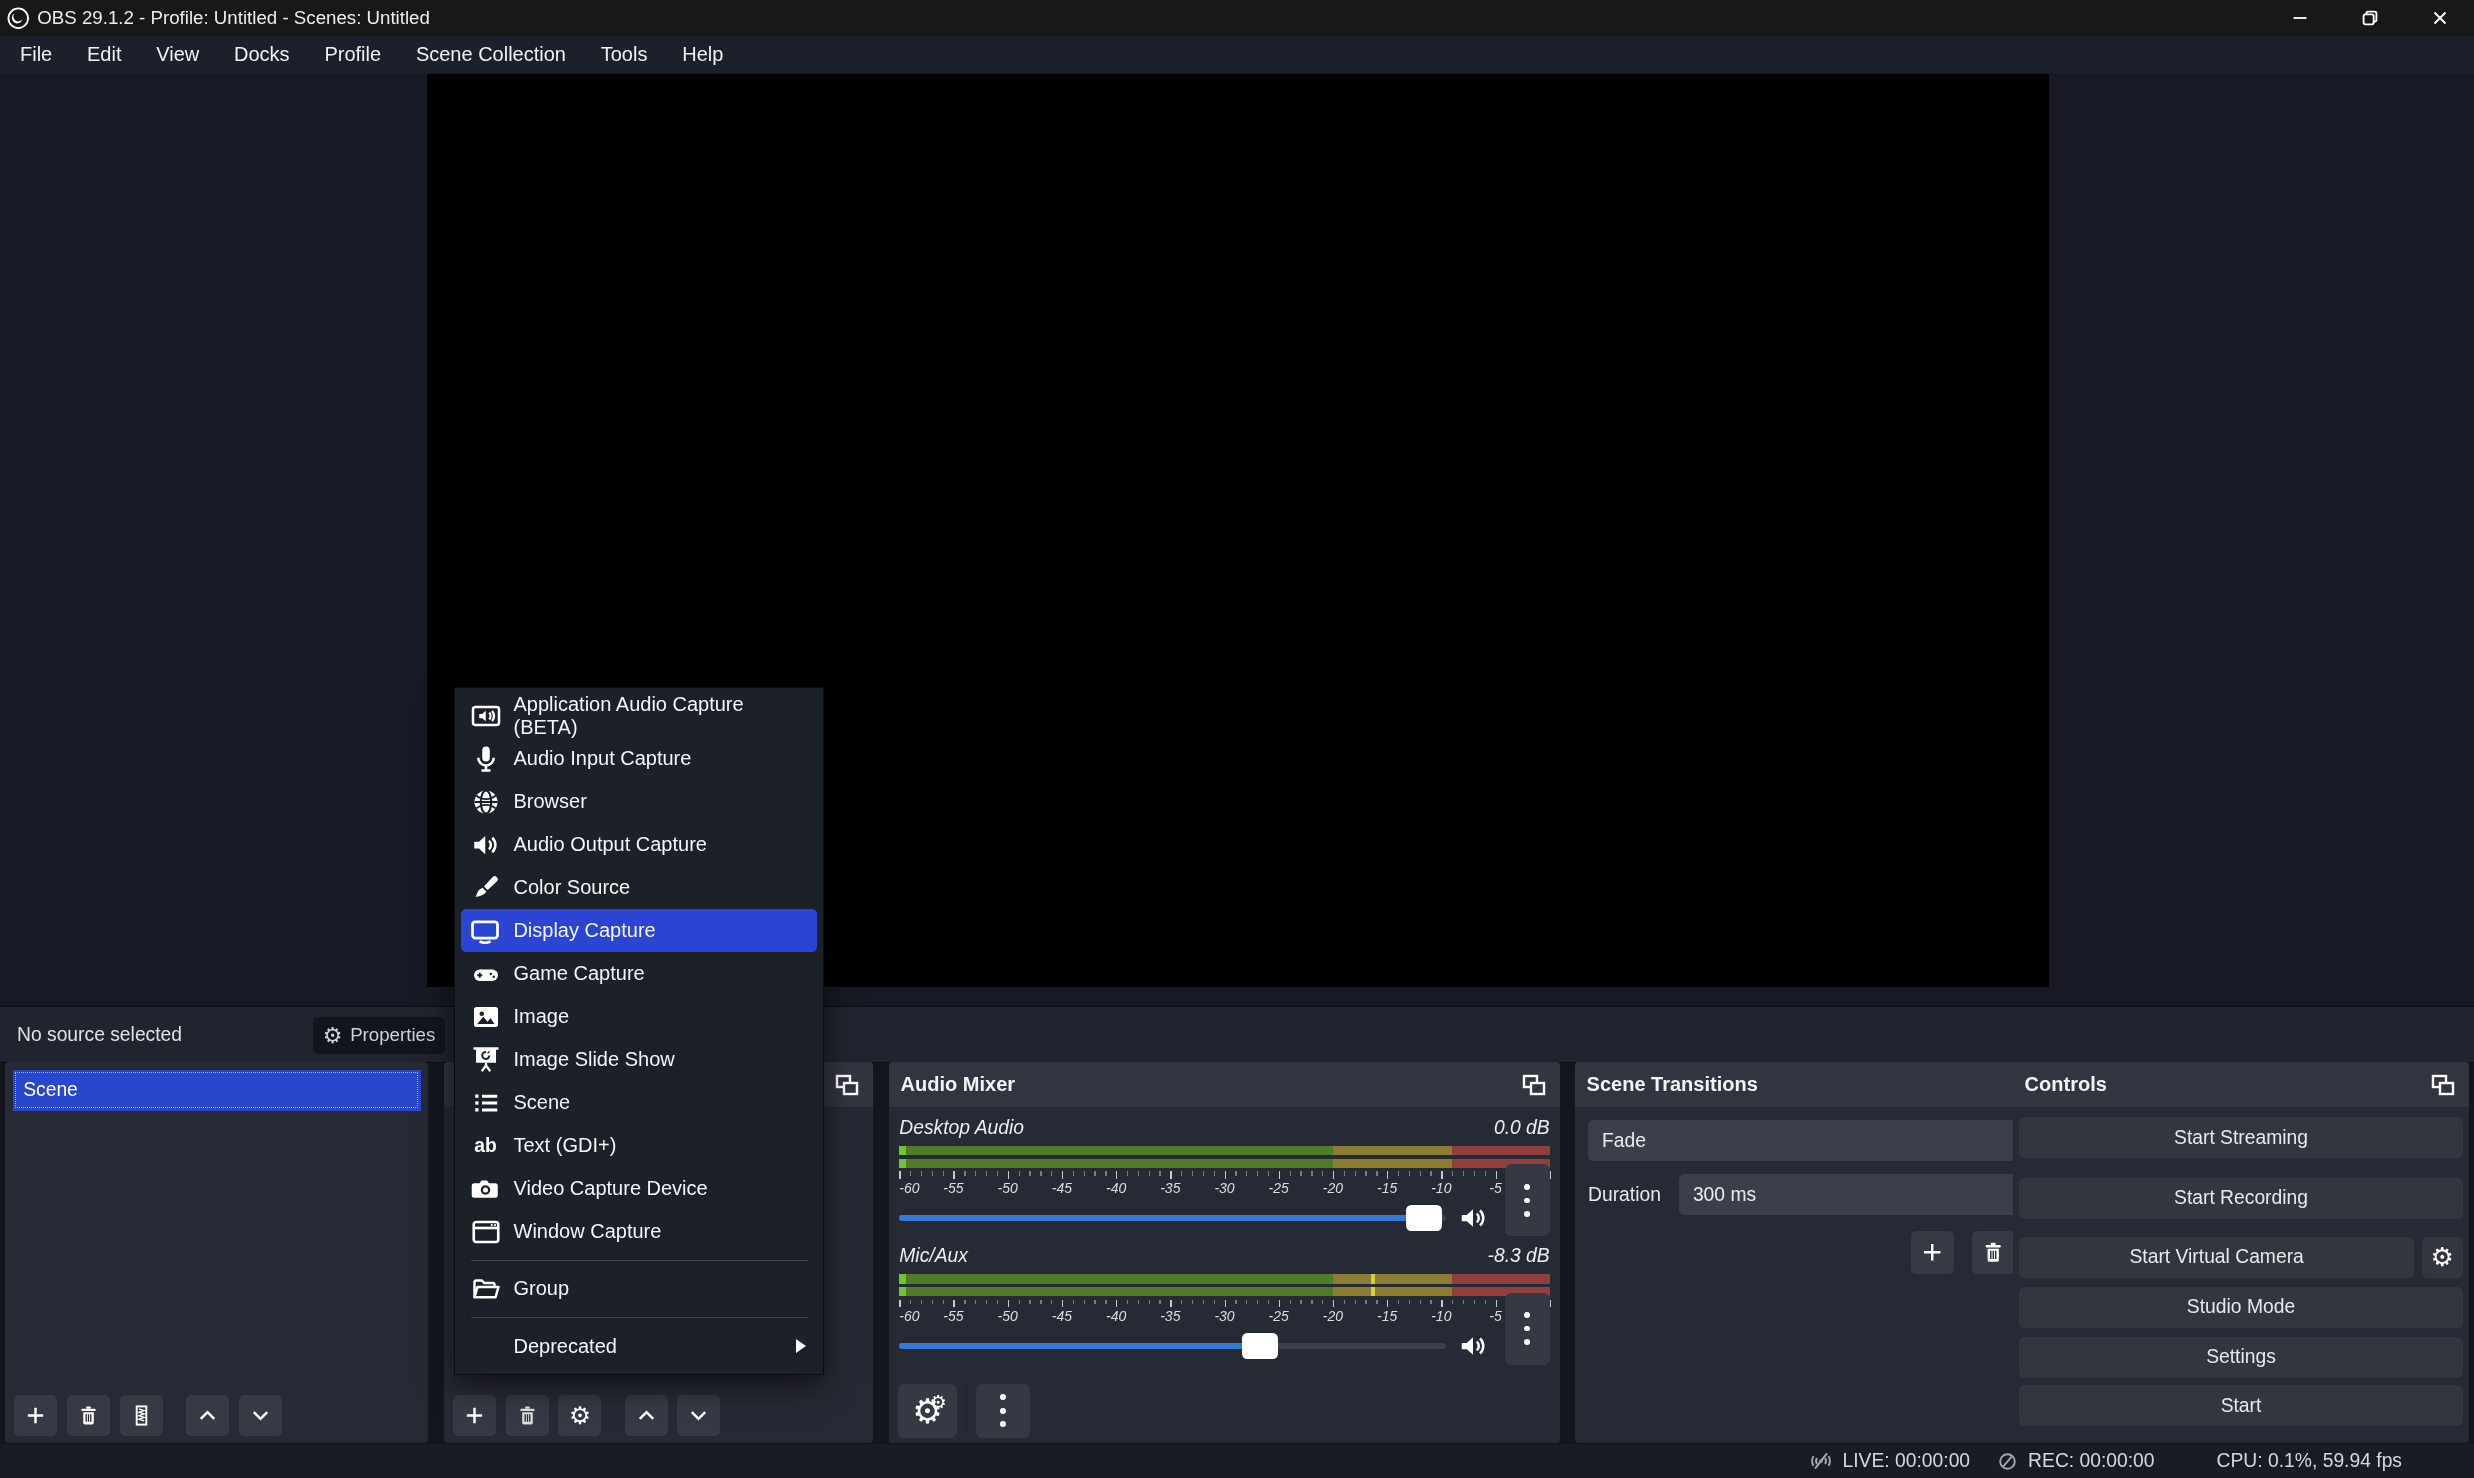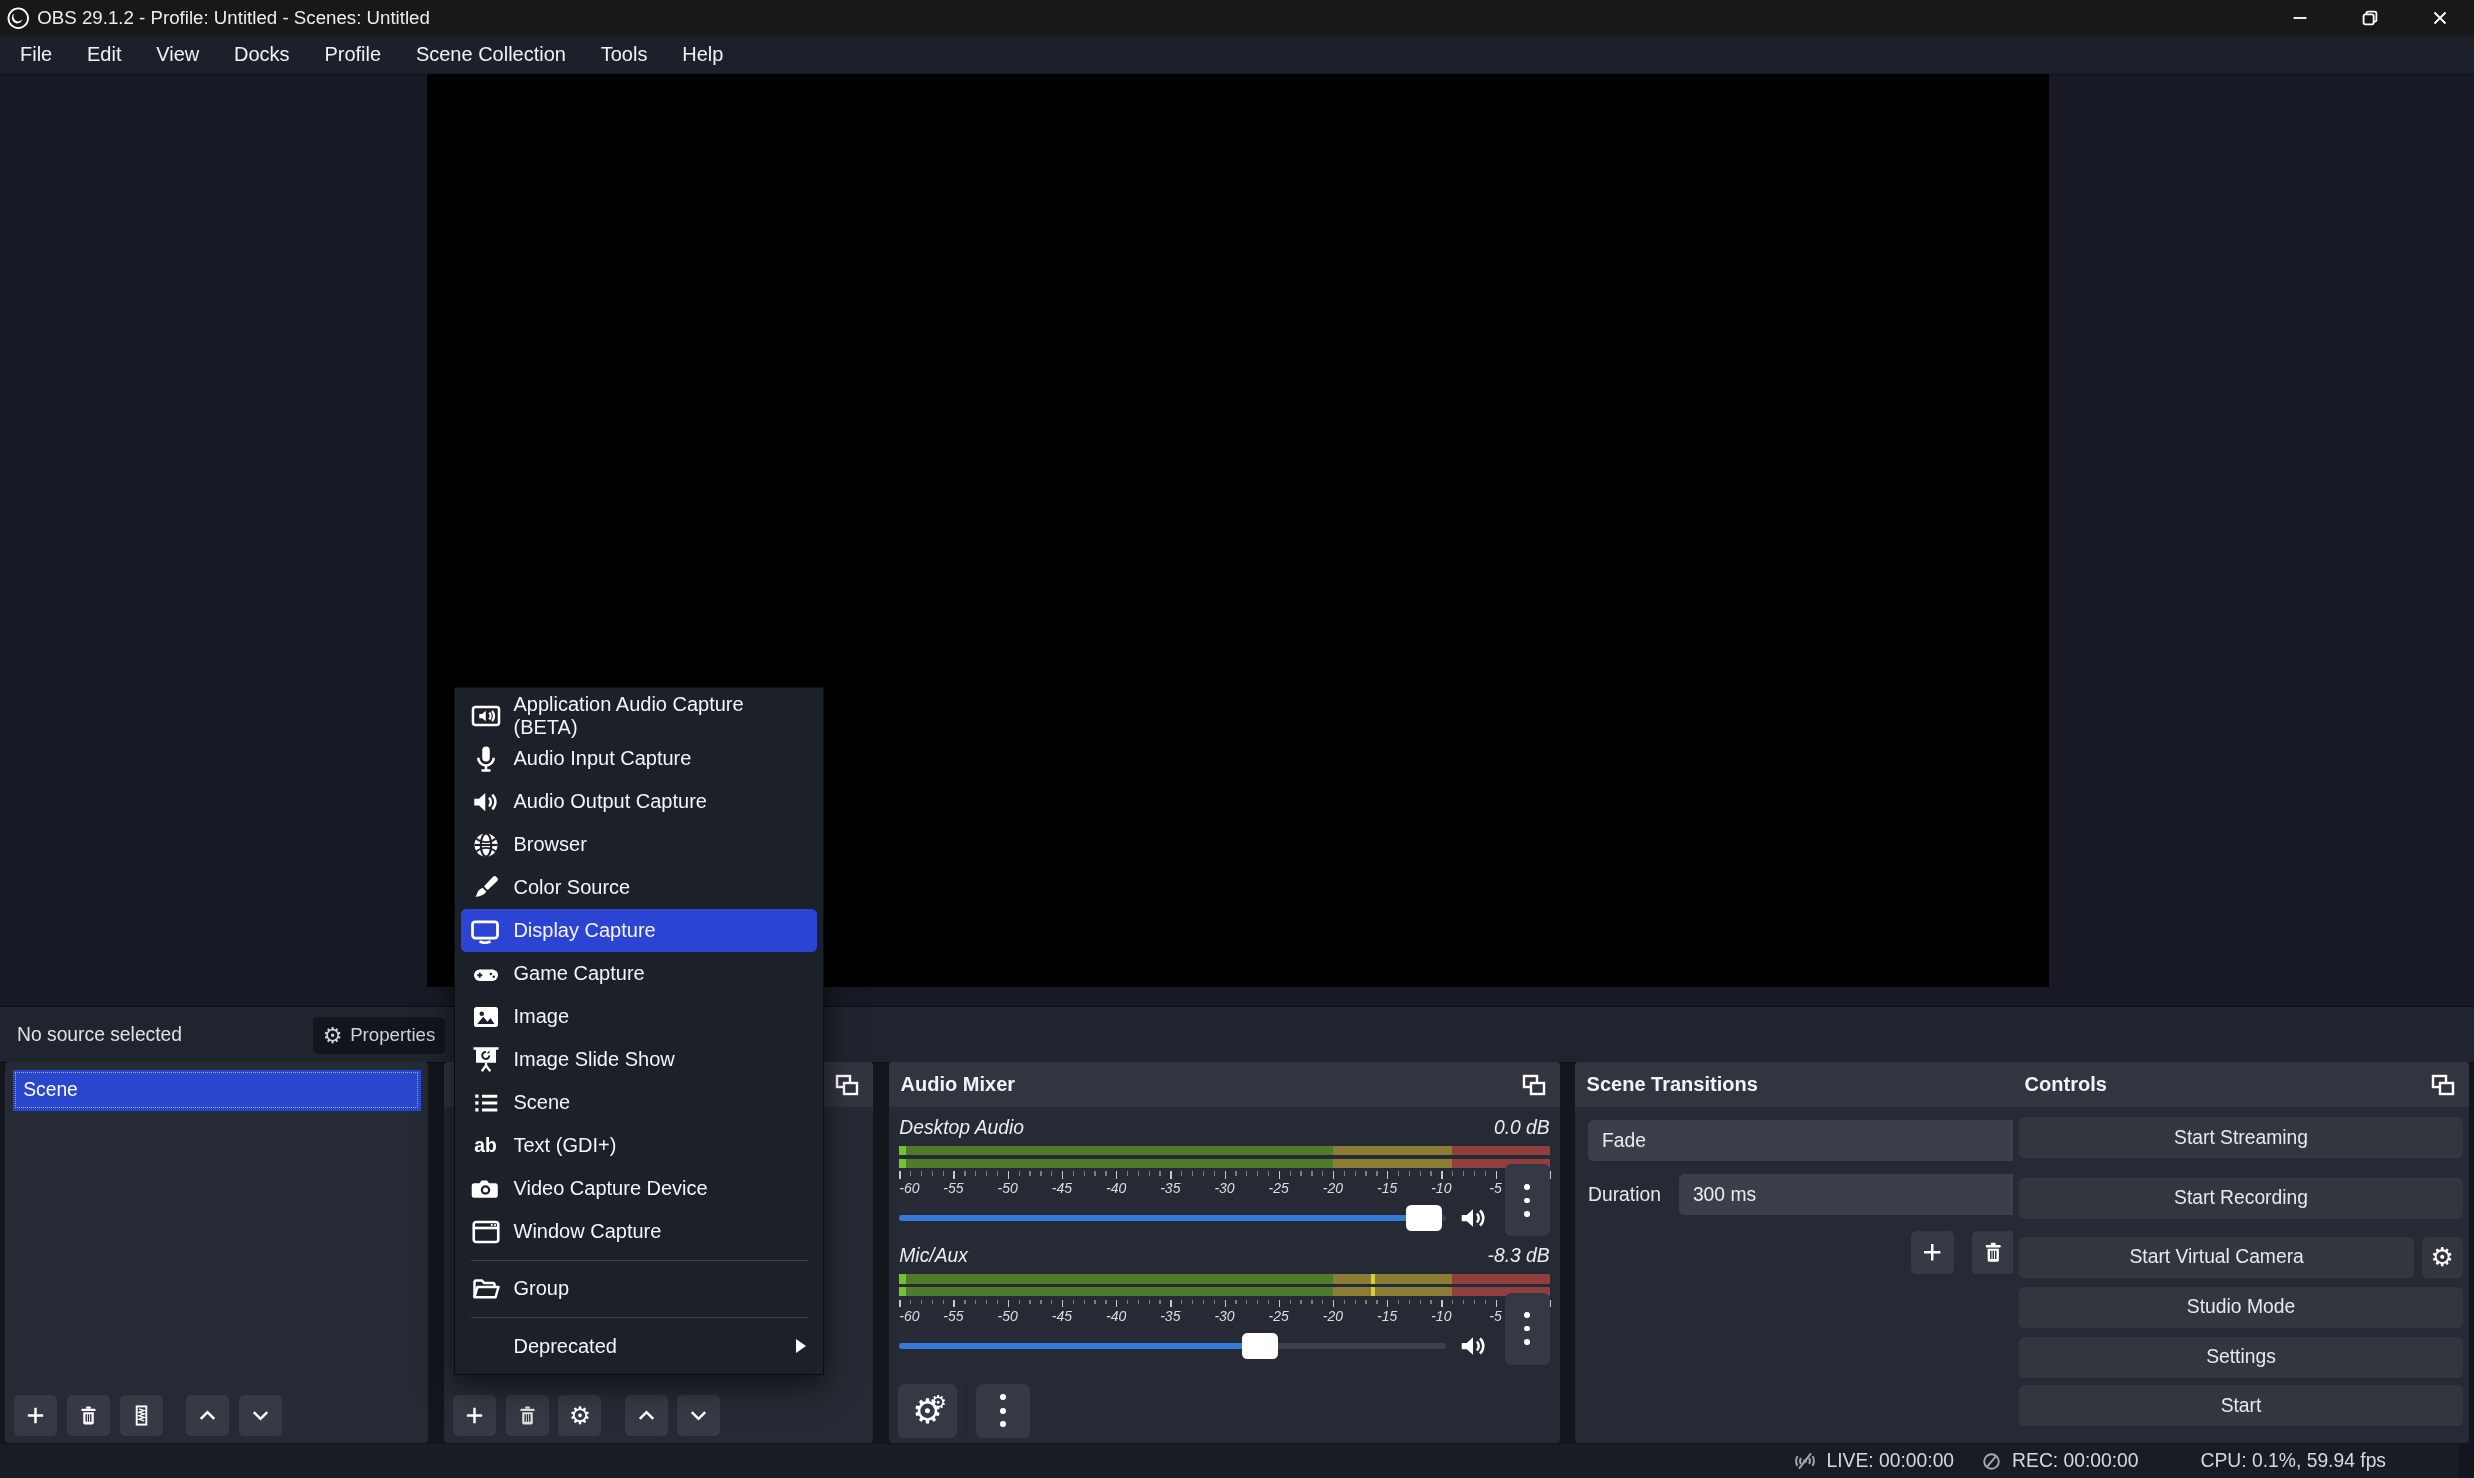--- a/index.html
+++ b/index.html
@@ -93,21 +93,21 @@
   .action-btn{width:43px;height:43px;background:#353a44;border-radius:5.2px;display:flex;align-items:center;justify-content:center;}
 
   
   .controls-body{padding:10.3px 6.4px 0 6.4px;}
   .ctl-btn{width:100%;height:41px;background:#32363f;border:none;border-radius:5.2px;font-family:inherit;font-size:19.3px;color:#e8e9ea;display:flex;align-items:center;justify-content:center;}
   .vcam-row{display:flex;gap:7.7px;}
   .vcam-row .ctl-btn{flex:1;}
   .vcam-gear{width:41px;height:41px;background:#32363f;border-radius:5.2px;display:flex;align-items:center;justify-content:center;flex:none;}
 
   
-  .statusbar{position:absolute;bottom:0;left:0;right:16px;height:34px;background:#181c25;display:flex;align-items:center;justify-content:flex-end;padding-right:73px;font-size:19.3px;color:#d6d8da;gap:0;}
+  .statusbar{position:absolute;bottom:0;left:0;right:0;height:34px;background:#181c25;display:flex;align-items:center;justify-content:flex-end;padding-right:73px;font-size:19.3px;color:#d6d8da;gap:0;}
   .sb-group{display:flex;align-items:center;gap:9px;}
   .sb-sp1{width:26px;} .sb-sp2{width:62px;}
 
   
   .ctx-menu{position:absolute;left:454px;top:687px;width:370px;background:#1c2028;border:0.6px solid #0a0c10;box-shadow:0 10.3px 30px rgba(0,0,0,.6);padding:6.4px 0;z-index:50;}
   .menu-item{height:43px;display:flex;align-items:center;padding:0 15.5px;gap:13px;font-size:20px;color:#f4f5f6;position:relative;}
   .menu-item.selected{background:#2c44d4;margin:0 6.4px;padding:16px 9px;border-radius:5.2px;}
   .menu-sep{height:1.3px;background:#3d414b;margin:6.4px 15.5px;}
   .mi{width:30px;height:30px;flex:none;display:flex;align-items:center;justify-content:center;}
   .ab-glyph{font-weight:bold;font-size:19.3px;color:#fff;}
@@ -641,38 +641,38 @@
         <line x1="12" y1="17.2" x2="12" y2="20.6" stroke="#fff" stroke-width="2"></line>
         <line x1="8.4" y1="21.2" x2="15.6" y2="21.2" stroke="#fff" stroke-width="2"></line>
       </svg>
     </span>
     <span>Audio Input Capture</span>
   </div>
 
   <div class="menu-item">
     <span class="mi">
       <svg width="30" height="30" viewBox="0 0 24 24">
-        <path d="M2.6,9.3 h3.8 l5,-4.6 v14.6 l-5,-4.6 h-3.8 z" fill="#fff"></path>
-        <path d="M14.3,8.6 a4.4,4.4 0 0 1 0,6.8" stroke="#fff" stroke-width="2" fill="none"></path>
-        <path d="M17,6.2 a8,8 0 0 1 0,11.6" stroke="#fff" stroke-width="2" fill="none"></path>
-      </svg>
-    </span>
-    <span>Audio Output Capture</span>
-  </div>
-
-  <div class="menu-item">
-    <span class="mi">
-      <svg width="30" height="30" viewBox="0 0 24 24">
         <circle cx="12" cy="12" r="9.2" fill="#fff"></circle>
         <ellipse cx="12" cy="12" rx="4.2" ry="9.2" fill="none" stroke="#1c2028" stroke-width="1.7"></ellipse>
         <line x1="2.8" y1="12" x2="21.2" y2="12" stroke="#1c2028" stroke-width="1.7"></line>
         <path d="M4.2,6.8 a12,12 0 0 0 15.6,0 M4.2,17.2 a12,12 0 0 1 15.6,0" stroke="#1c2028" stroke-width="1.5" fill="none"></path>
       </svg>
     </span>
     <span>Browser</span>
+  </div>
+
+  <div class="menu-item">
+    <span class="mi">
+      <svg width="30" height="30" viewBox="0 0 24 24">
+        <path d="M2.6,9.3 h3.8 l5,-4.6 v14.6 l-5,-4.6 h-3.8 z" fill="#fff"></path>
+        <path d="M14.3,8.6 a4.4,4.4 0 0 1 0,6.8" stroke="#fff" stroke-width="2" fill="none"></path>
+        <path d="M17,6.2 a8,8 0 0 1 0,11.6" stroke="#fff" stroke-width="2" fill="none"></path>
+      </svg>
+    </span>
+    <span>Audio Output Capture</span>
   </div>
 
   <div class="menu-item">
     <span class="mi">
       <svg width="30" height="30" viewBox="0 0 24 24">
         <path d="M20.6,3.4 c1.2,1.2 1.2,2.2 0.2,3.2 l-7.4,6.9 c-1.1,-0.6 -2.3,-1.8 -2.9,-2.9 l6.9,-7.4 c1,-1 2,-1 3.2,0.2 z" fill="#fff"></path>
         <path d="M9.4,11.8 c0.7,1 1.8,2.1 2.8,2.8 c-1.2,2.6 -3.8,3.8 -8.6,4.6 c1.8,-2.4 1,-5.6 5.8,-7.4 z" fill="#fff"></path>
       </svg>
     </span>
     <span>Color Source</span>

